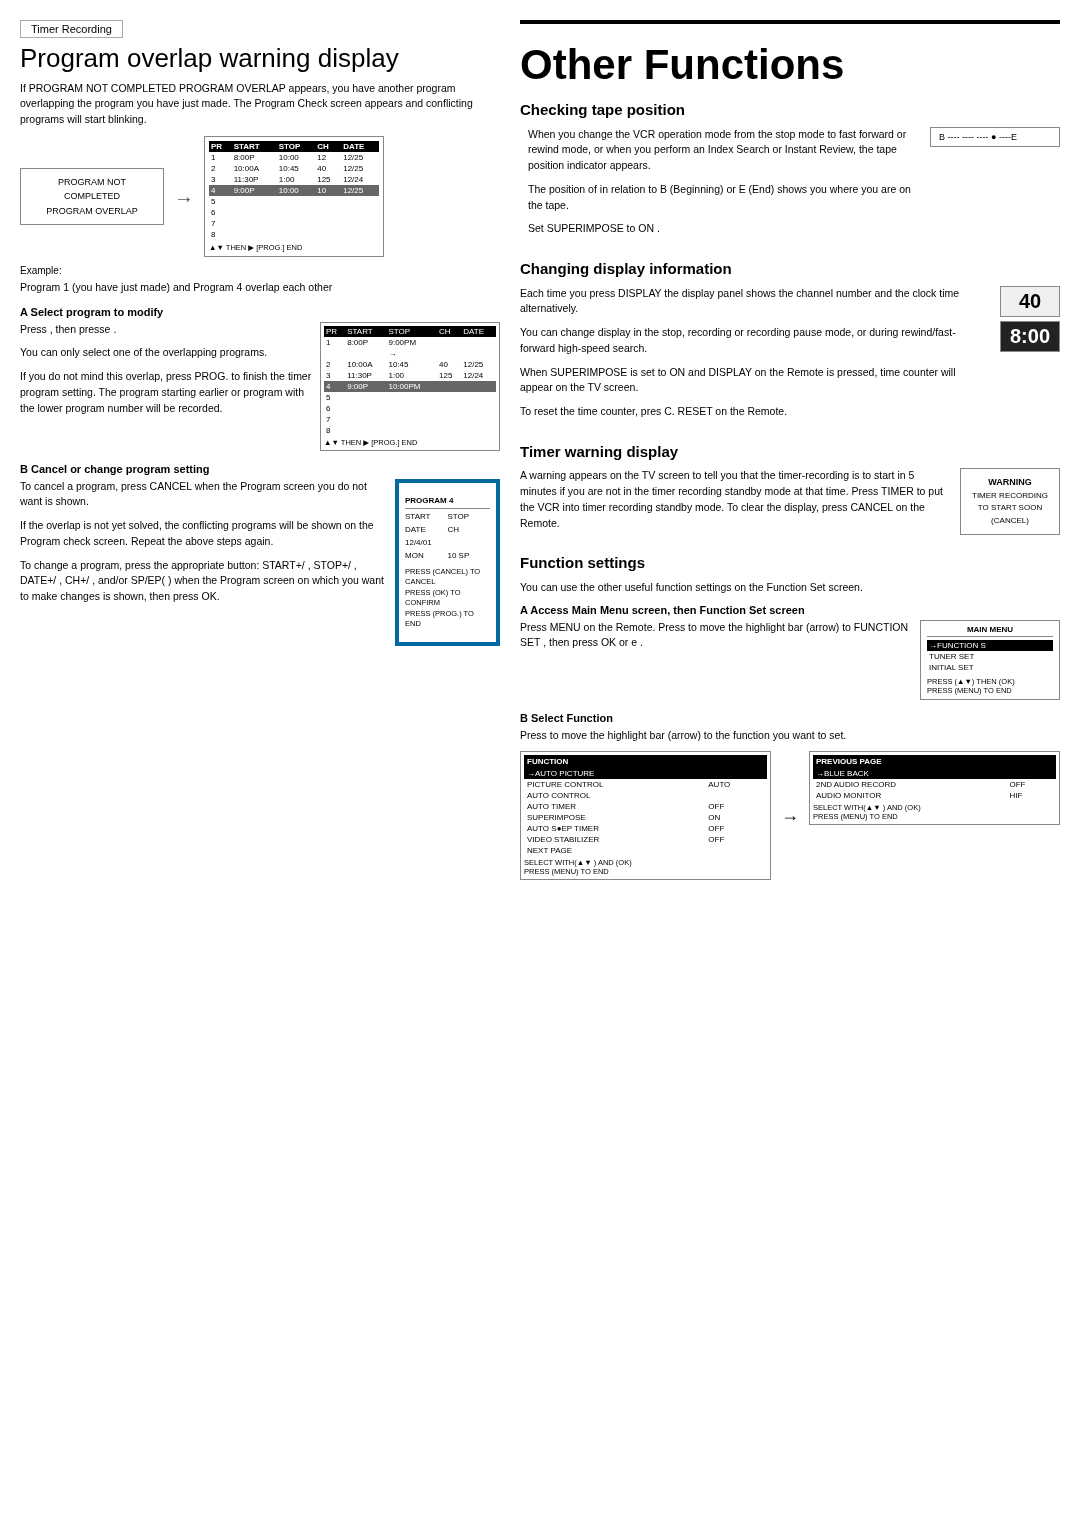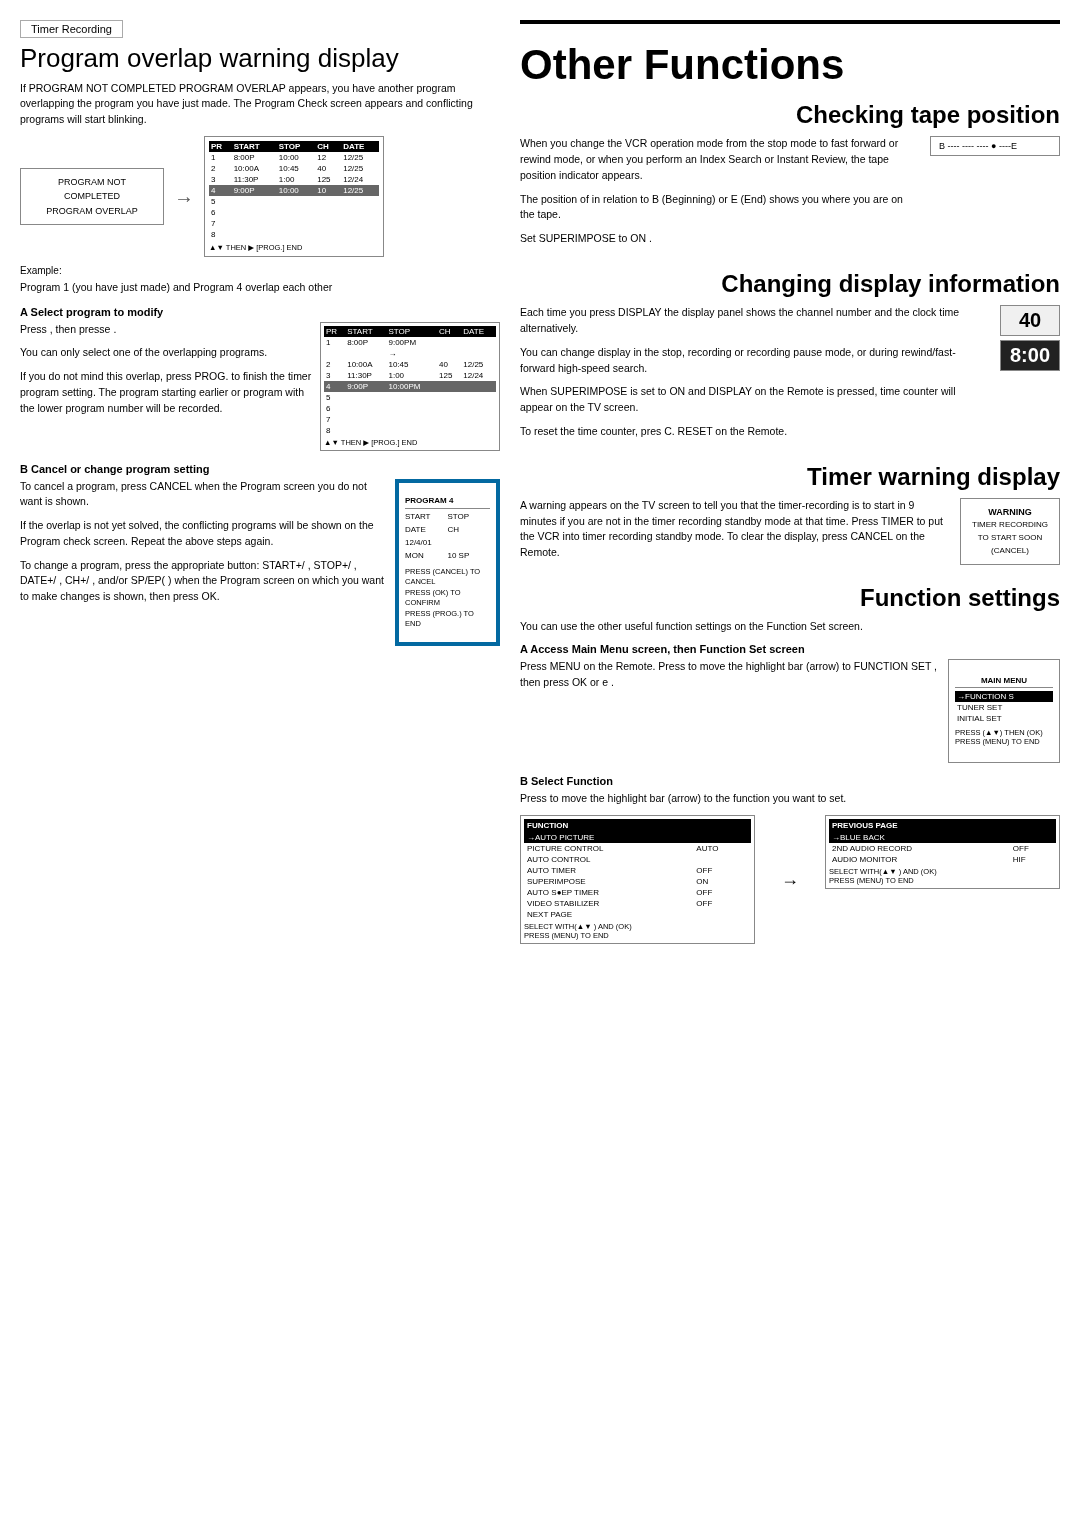--- a/index.html
+++ b/index.html
@@ -166,25 +166,24 @@
       margin-bottom: 10px;
     }
     .other-functions-title {
       font-size: 42px;
       font-weight: bold;
       line-height: 1;
       margin-bottom: 16px;
     }
 
     .section-heading {
-      font-size: 24px;
+      font-size: 15px;
       font-weight: bold;
       margin-bottom: 8px;
       line-height: 1.1;
-      text-align: right;
     }
 
     .section-content {
       margin-bottom: 16px;
     }
 
     .section-row {
       display: flex;
       gap: 12px;
       margin-bottom: 8px;
@@ -262,22 +261,22 @@
     }
     .func-table-footer {
       font-size: 7.5px;
       margin-top: 2px;
     }
 
     
     .main-menu-box {
       border: 1px solid #888;
       font-size: 8px;
-      padding: 16px 6px;
-      width: 112px;
+      padding: 4px 6px;
+      width: 140px;
       float: right;
       margin-left: 8px;
     }
     .main-menu-title {
       text-align: center;
       font-weight: bold;
       border-bottom: 1px solid #888;
       padding-bottom: 2px;
       margin-bottom: 3px;
     }
@@ -523,21 +522,21 @@
   </div>
 
   <div class="right-col">
     <div class="right-header-bar">
       <h1 class="other-functions-title">Other Functions</h1>
     </div>
 
     <div class="section-content">
       <h2 class="section-heading">Checking tape position</h2>
       <div class="section-row">
-        <div style="flex:1;">
+        <div style="flex:1;margin-left:8px;">
           <p class="body-text">When you change the VCR operation mode from the stop mode to fast forward or rewind mode, or when you perform an Index Search or Instant Review, the tape position indicator appears.</p>
           <p class="body-text">The position of    in relation to  B (Beginning) or  E (End) shows you where you are on the tape.</p>
           <p class="body-text">Set  SUPERIMPOSE  to ON .</p>
         </div>
         <div class="tape-indicator">B ---- ---- ---- ● ----E</div>
       </div>
     </div>
 
     <div class="section-content">
       <h2 class="section-heading">Changing display information</h2>
@@ -552,21 +551,21 @@
           <div class="display-num-box">40</div>
           <div class="display-num-box dark">8:00</div>
         </div>
       </div>
     </div>
 
     <div class="section-content">
       <h2 class="section-heading">Timer warning display</h2>
       <div class="section-row">
         <div style="flex:1;">
-          <p class="body-text">A warning appears on the TV screen to tell you that the timer-recording is to start in 9 minutes if you are not in the timer recording standby mode at that time. Press TIMER to put the VCR into timer recording standby mode. To clear the display, press CANCEL on the Remote.</p>
+          <p class="body-text">A warning appears on the TV screen to tell you that the timer-recording is to start in 5 minutes if you are not in the timer recording standby mode at that time. Press TIMER to put the VCR into timer recording standby mode. To clear the display, press CANCEL on the Remote.</p>
         </div>
         <div class="warning-box">
           <div class="warning-title">WARNING</div>
           <div>TIMER RECORDING</div>
           <div>TO START SOON</div>
           <div>(CANCEL)</div>
         </div>
       </div>
     </div>
 
@@ -590,21 +589,21 @@
             </div>
           </div>
           <p class="body-text">Press MENU on the Remote. Press    to move the highlight bar (arrow) to FUNCTION SET , then press OK or e .</p>
         </div>
       </div>
 
       <div class="sub-section">
         <div class="sub-title">B  Select Function</div>
         <p class="body-text">Press    to move the highlight bar (arrow) to the function you want to set.</p>
 
-        <div style="display:flex;gap:26px;align-items:flex-start;">
+        <div style="display:flex;gap:10px;align-items:flex-start;">
 
           <div class="func-table-box">
             <table>
               <thead>
                 <tr>
                     <th colspan="2">FUNCTION</th>
                   </tr>
               </thead>
               <tbody>
                 <tr class="func-row-highlight">

